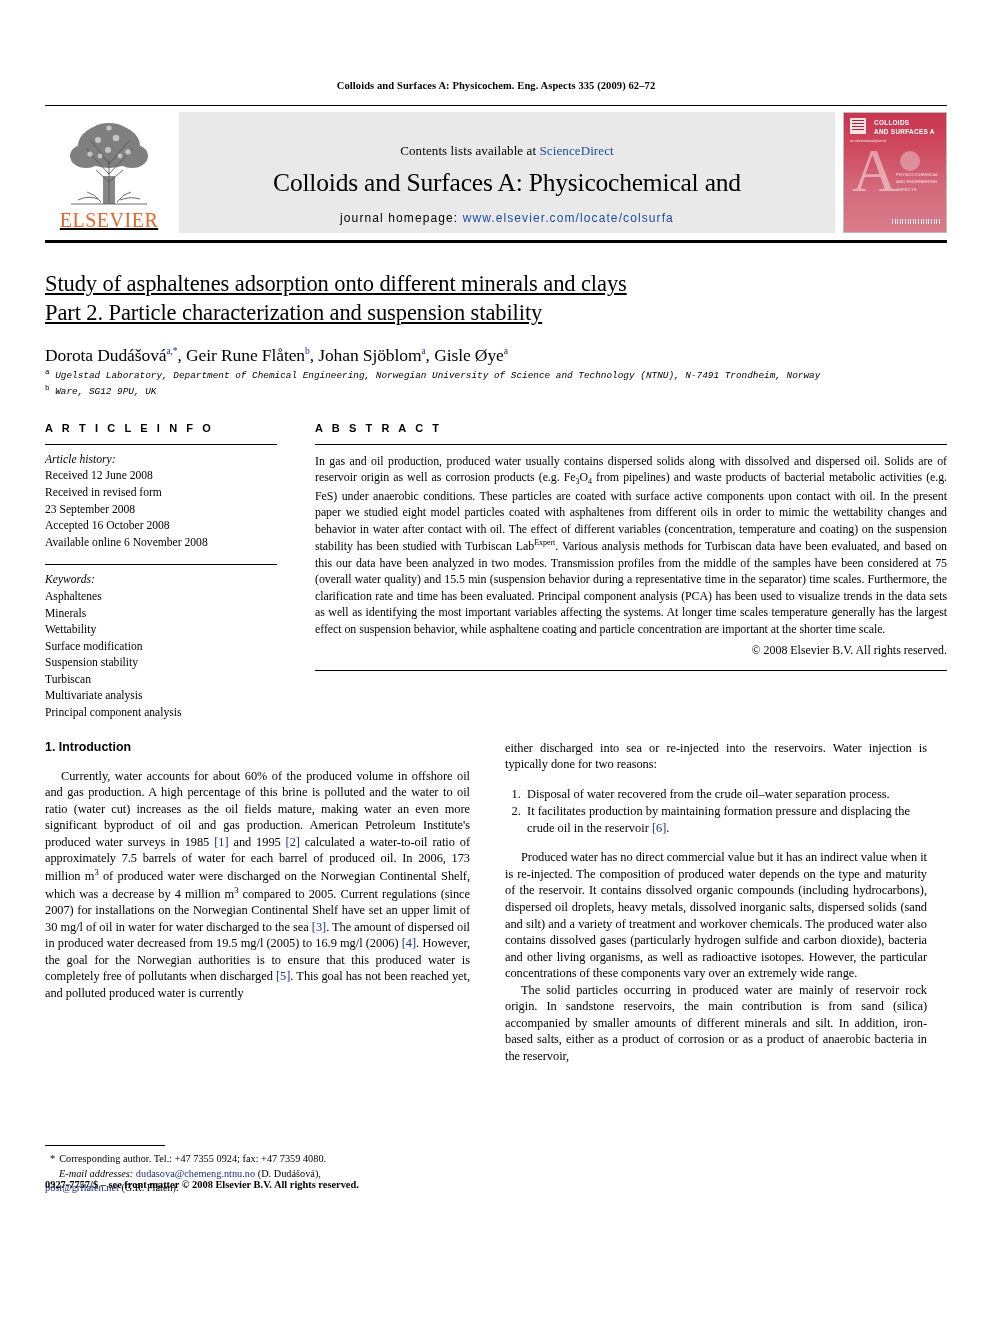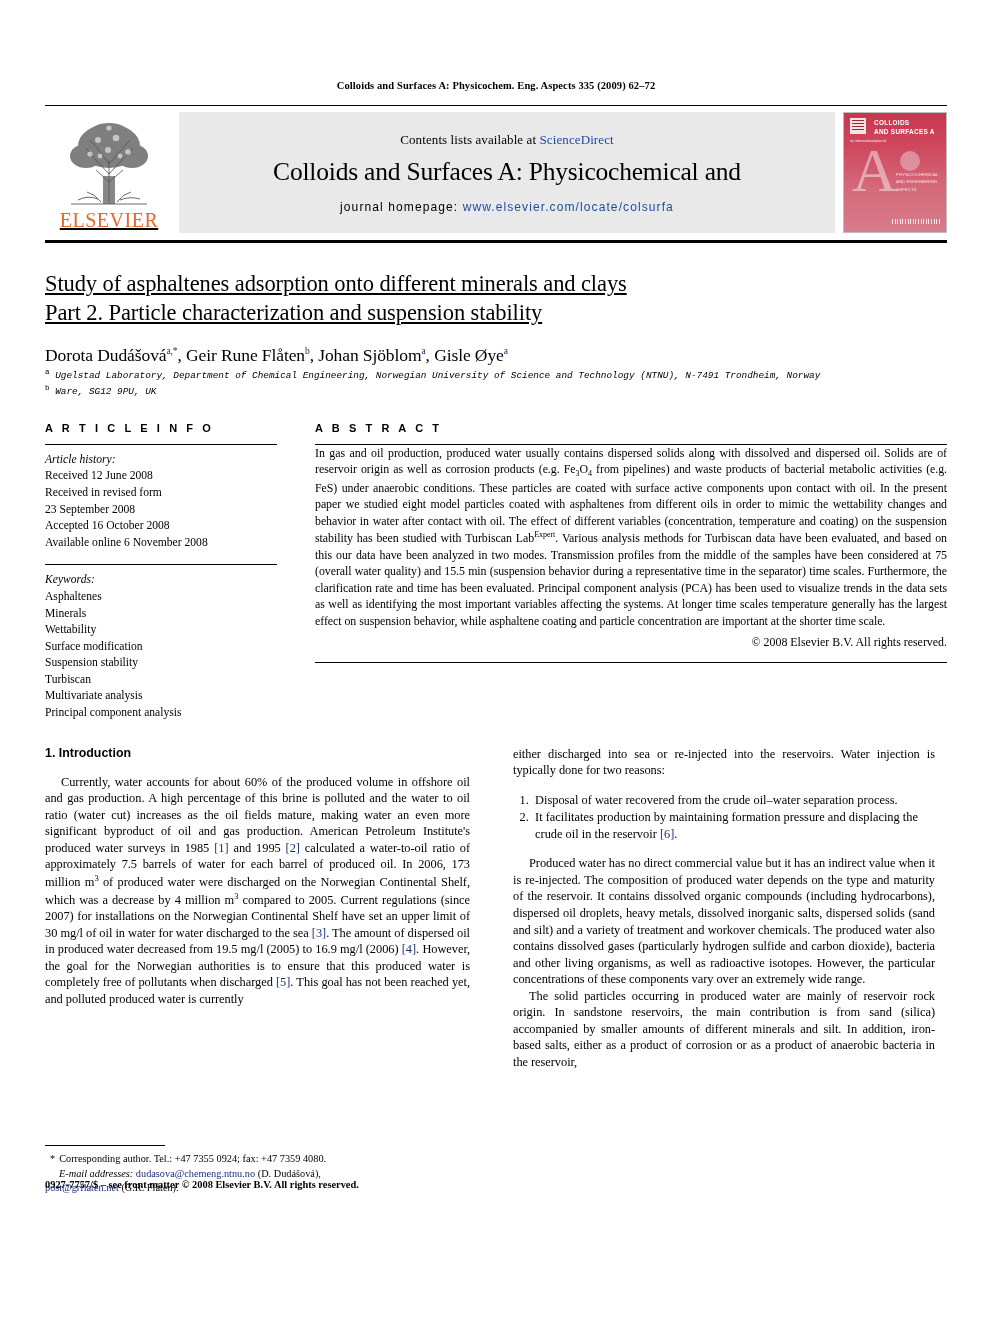--- a/index.html
+++ b/index.html
@@ -52,21 +52,21 @@
     font-weight: normal;
     margin-top: 1px;
   }
   .journal-band {
     flex: 1 1 auto;
     background: #e9e9e9;
     margin: 0 8px 0 6px;
     display: flex;
     flex-direction: column;
     align-items: center;
-    justify-content: center;
+    justify-content: flex-end;
     padding: 9px 10px 8px;
   }
   .contents-line { font-size: 13px; letter-spacing: .1px; }
   .contents-line .sd { color: #1e4b9c; }
   .journal-title {
     font-size: 25.5px;
     text-align: center;
     line-height: 1.2;
     margin-top: 9px;
     letter-spacing: -0.2px;
@@ -144,30 +144,30 @@
   .hist .it { font-style: italic; }
   .kw-box { border-top: 1.1px solid #000; margin-top: 13px; padding-top: 7px; }
   .kw { font-size: 11.6px; line-height: 1.43; }
   .kw .it { font-style: italic; }
 
   .abstract-rule { border-top: 1.1px solid #000; margin-top: 10px; }
   .abstract {
     font-size: 11.9px;
     line-height: 1.385;
     text-align: justify;
-    margin-top: 0;
+    margin-top: 8px;
     letter-spacing: -0.05px;
   }
   .abstract sub { font-size: 8px; }
   .abstract sup { font-size: 8px; }
   .copyright { text-align: right; font-size: 11.9px; margin-top: 6px; }
   .abs-bottom-rule { border-top: 1.1px solid #000; margin-top: 12px; }
 
   
-  .body-cols { display: flex; margin-top: 24px; gap: 8px; }
+  .body-cols { display: flex; margin-top: 18px; }
   .bcol { width: 441px; flex: 0 0 441px; }
   .bcol.left { padding-right: 16px; }
   .bcol.right { padding-left: 19px; }
   .h2 {
     font-family: "Liberation Sans", sans-serif;
     font-size: 12.4px; font-weight: bold; margin: 0 0 14px 0;
   }
   p.body {
     font-size: 12.4px;
     line-height: 1.335;

